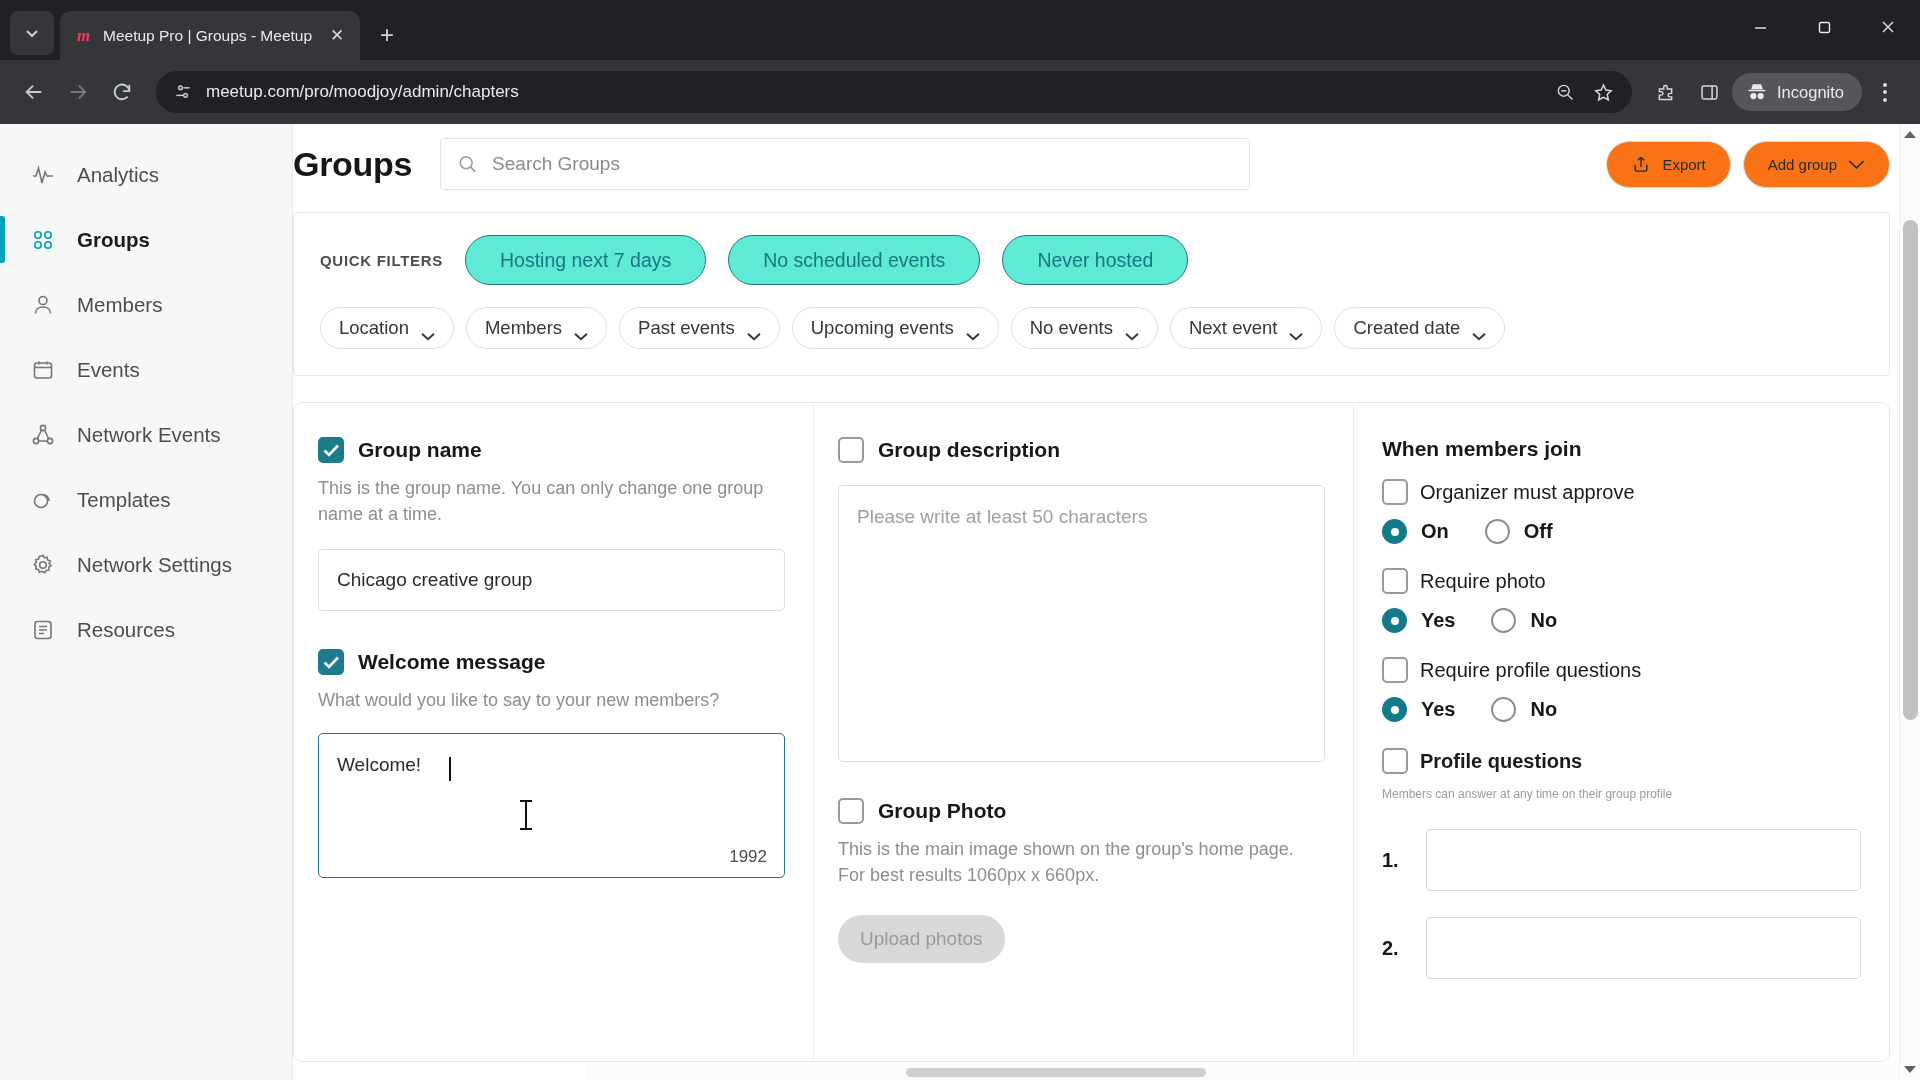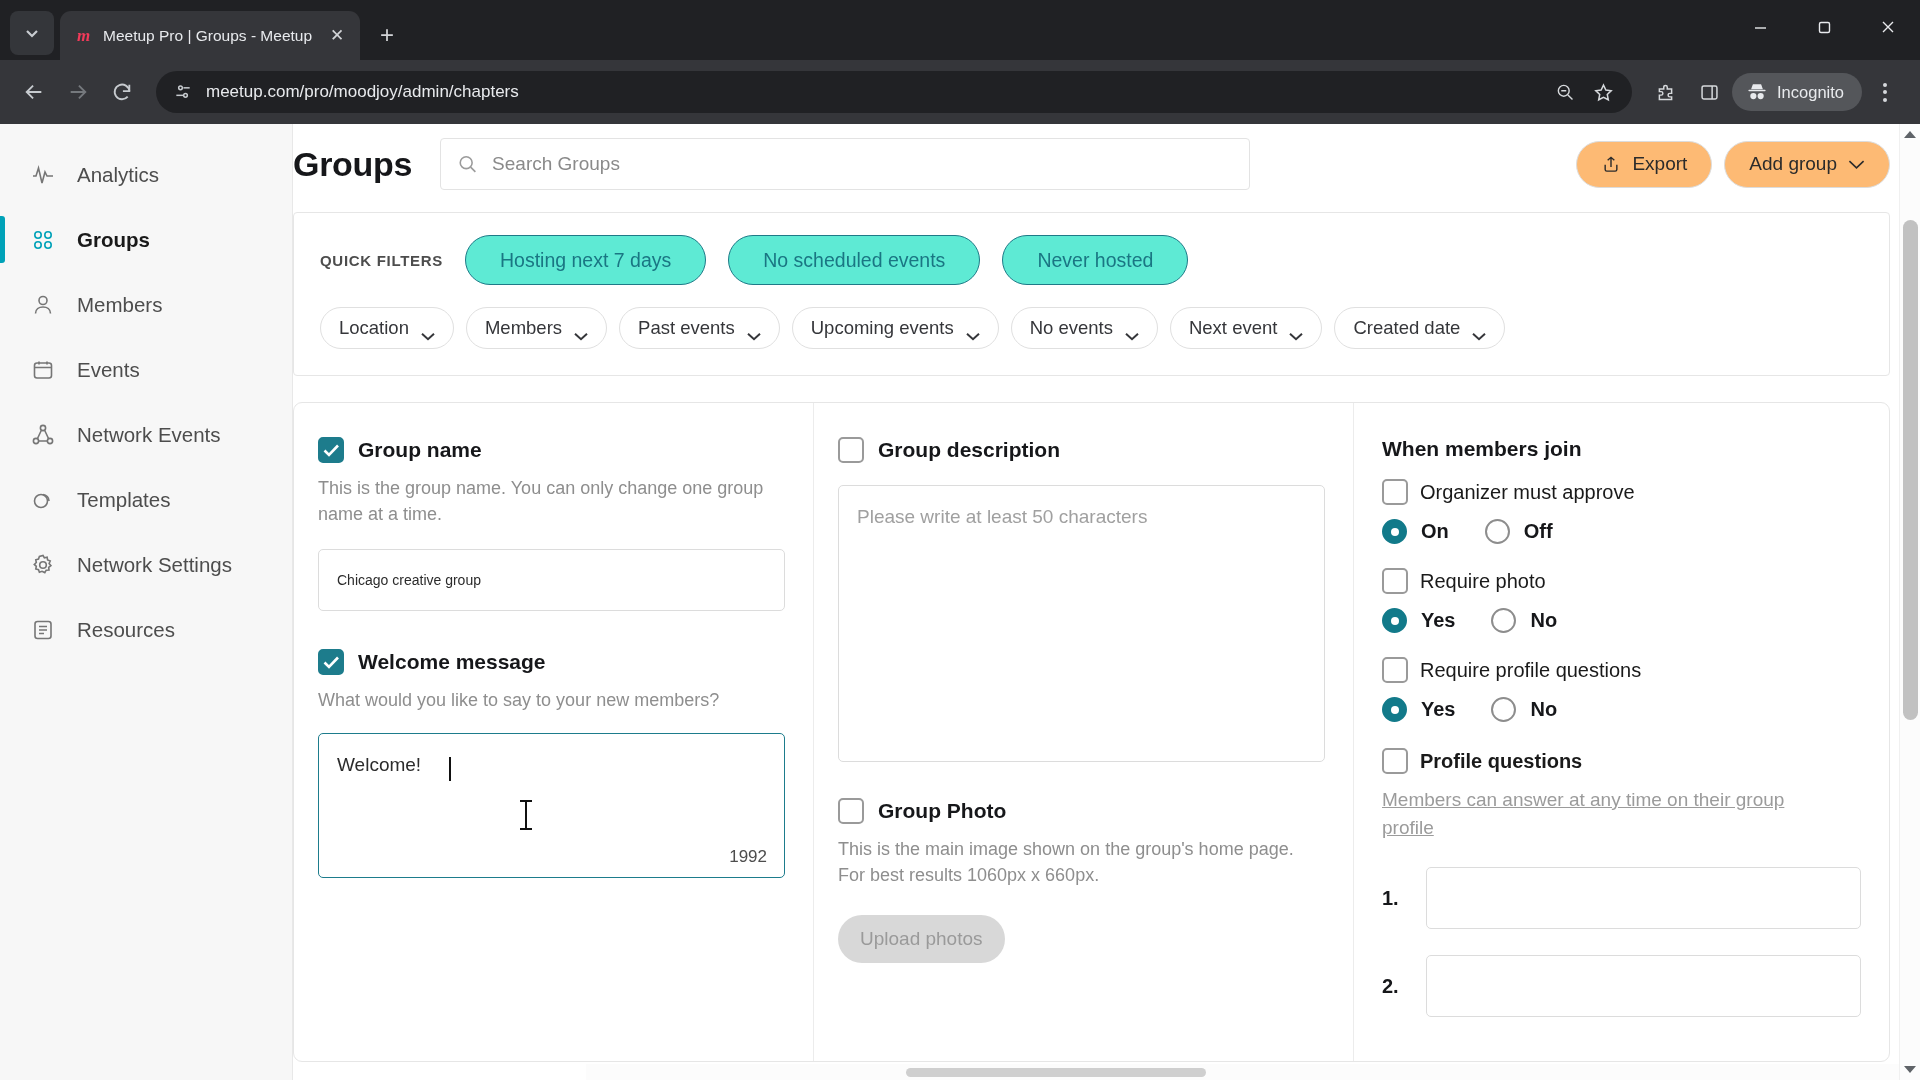--- a/index.html
+++ b/index.html
@@ -125,23 +125,23 @@
     padding: 0 16px; gap: 14px; cursor: text;
   }
   .search-wrap svg { stroke: #9b9b9b; fill:none; stroke-width: 1.8; }
   .search-input {
     border: none; outline: none; font-size: 19px; color: #6b6b6b; width: 100%;
     font-family: "Liberation Sans", sans-serif; background: transparent;
   }
   .search-input::placeholder { color: #8a8a8a; }
   .header-actions { margin-left: auto; display: flex; gap: 12px; align-items: center; }
   .btn-outline {
-    height: 47px; border: 1px solid #dcdcdc; border-radius: 24px; background:#fdba74;
+    height: 47px; border: 1px solid #dcdcdc; border-radius: 24px; background:#f97316;
     display: flex; align-items: center; gap: 11px; padding: 0 24px; cursor: pointer;
-    font-size: 19px; color: #2b2b2b;
+    font-size: 15px; color: #2b2b2b;
   }
   .btn-outline svg { stroke: #2b2b2b; fill:none; stroke-width:1.7; }
 
   .filters-card {
     margin: 12px 30px 0 0; border: 1px solid #e6e6e6; border-radius: 4px;
     padding: 22px 26px 26px 26px; background: #fff;
   }
   .filters-row1 { display: flex; align-items: center; gap: 22px; }
   .quick-filters-label {
     font-size: 15px; letter-spacing: 0.7px; color: #4d4d4d; font-weight: 600; white-space: nowrap;
@@ -176,21 +176,21 @@
     border: 2px solid #9a9a9a; background: #fff; cursor: pointer;
     display:flex; align-items:center; justify-content:center;
   }
   .cb.checked { background: #1d7c8c; border-color: #1d7c8c; }
   .cb.checked svg { stroke: #ffffff; fill: none; stroke-width: 2.6; }
   .field-title { font-size: 21px; font-weight: bold; color: #16171a; }
   .field-desc { font-size: 18px; color: #8e8e8e; line-height: 1.45; margin-top: 12px; max-width: 460px; }
 
   .text-input {
     margin-top: 22px; width: 100%; height: 62px; border: 1px solid #dcdcdc; border-radius: 5px;
-    padding: 0 18px; font-size: 14px; color: #2b2b2b; outline: none; background: #fff;
+    padding: 0 18px; font-size: 19px; color: #2b2b2b; outline: none; background: #fff;
     font-family: "Liberation Sans", sans-serif;
   }
   .textarea-box {
     margin-top: 20px; width: 100%; border: 1px solid #dcdcdc; border-radius: 5px;
     position: relative; background: #fff;
   }
   .textarea-box.focused { border-color: #1d7c8c; }
   .ta {
     width: 100%; border: none; outline: none; resize: none; padding: 18px 18px 14px 18px;
     font-size: 19px; color: #2b2b2b; font-family: "Liberation Sans", sans-serif;
@@ -223,21 +223,21 @@
   .opt-label { font-size: 20px; color: #1a1a1a; }
   .opt-label.bold { font-weight: bold; }
   .radio-row { display: flex; align-items: center; gap: 14px; margin-top: 14px; }
   .radio {
     width: 25px; height: 25px; flex: 0 0 25px; border-radius: 50%; border: 2px solid #8d8d8d;
     background: #fff; cursor: pointer; display:flex; align-items:center; justify-content:center;
   }
   .radio.on { border-color: #127a8a; background: #127a8a; }
   .radio.on i { width: 8px; height: 8px; border-radius: 50%; background: #fff; display:block; }
   .radio-label { font-size: 20px; color: #16171a; font-weight: bold; margin-right: 22px; }
-  .r-desc { font-size: 19px; color: #9b9b9b; line-height: 1.45; margin-top: 12px; max-width: 450px; text-decoration: underline; }
+  .r-desc { font-size: 12px; color: #9b9b9b; line-height: 1.45; margin-top: 12px; max-width: 450px; }
   .q-row { display: flex; align-items: center; gap: 20px; margin-top: 26px; }
   .q-num { font-size: 20px; font-weight: bold; color: #16171a; width: 24px; flex: 0 0 24px; }
   .q-input {
     flex: 1 1 auto; height: 62px; border: 1px solid #dcdcdc; border-radius: 5px; outline: none;
     padding: 0 16px; font-size: 19px; background: #fff; font-family: "Liberation Sans", sans-serif;
   }
 
   
   .vscroll {
     position: absolute; right: 0; top: 0; bottom: 0; width: 21px; background: #fcfcfc;

